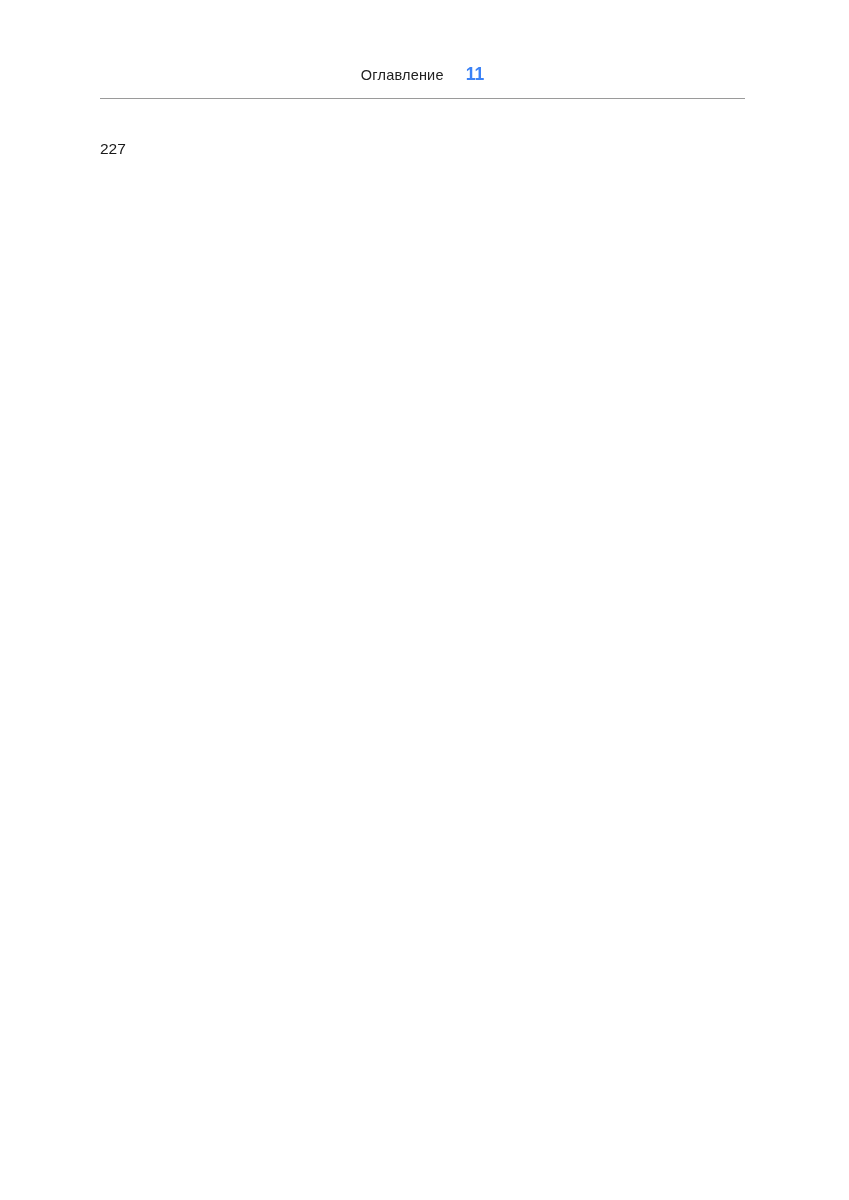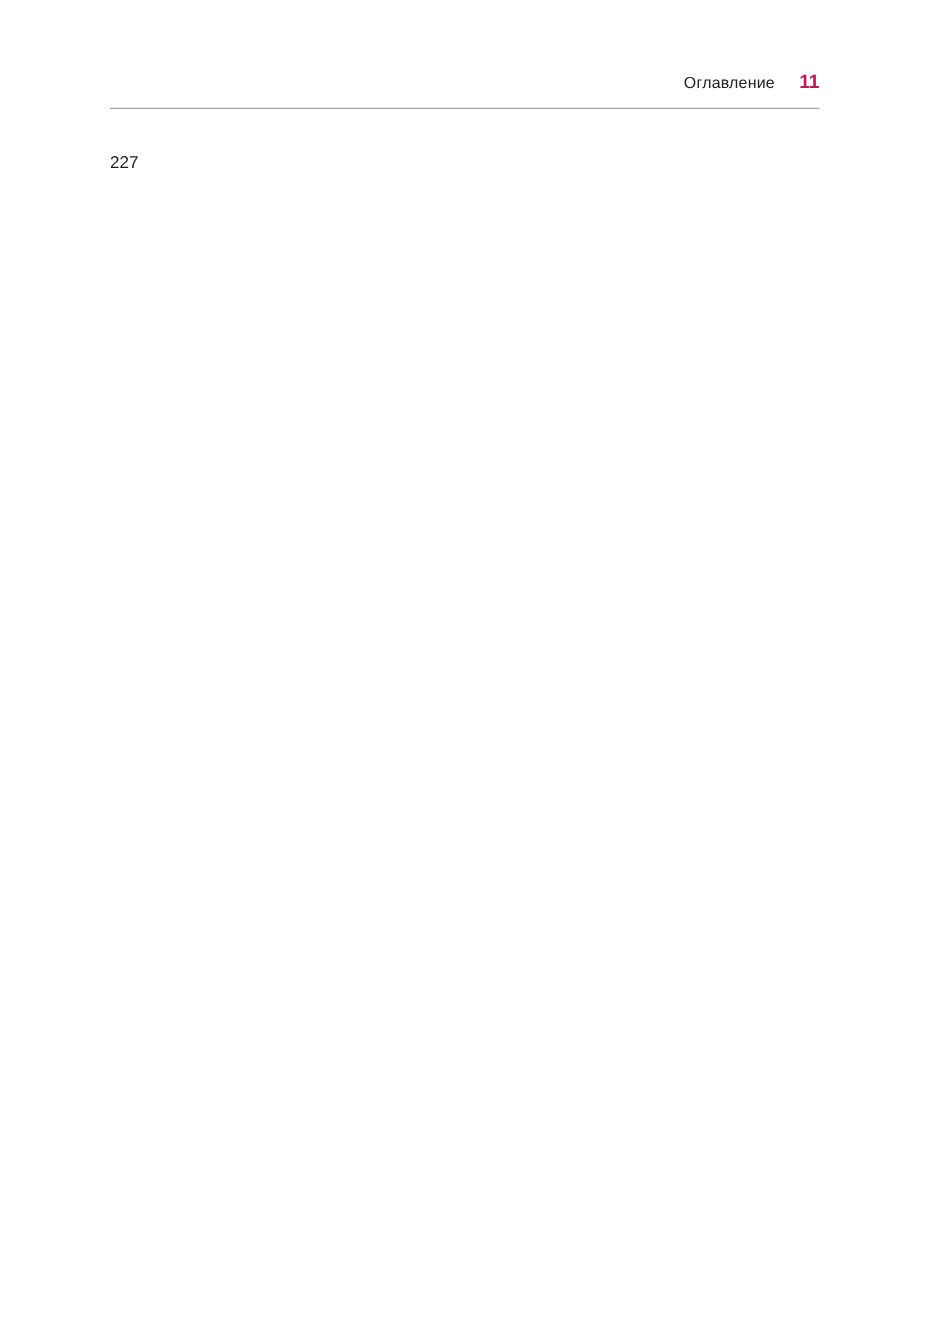--- a/index.html
+++ b/index.html
@@ -14,35 +14,35 @@
   }
   .page { position: absolute; inset: 0; background: #fff; }
 
   
   .running-head {
     position: absolute;
     top: 64px;
     left: 100px;
     right: 104px;
     display: flex;
-    justify-content: flex-end;
+    justify-content: center;
     align-items: baseline;
     gap: 22px;
     border-bottom: 1px solid #9a9a9a;
     padding-bottom: 13px;
   }
   .running-head .rh-title {
     font-size: 14.5px;
     color: #222;
     letter-spacing: 0.2px;
   }
   .running-head .rh-page {
     font-size: 17.5px;
     font-weight: bold;
-    color: #be185d;
+    color: #3b82f6;
   }
 
   
   .toc {
     position: absolute;
     top: 136px;
     left: 100px;
     right: 104px;
   }
   .section { margin-bottom: 21px; }

